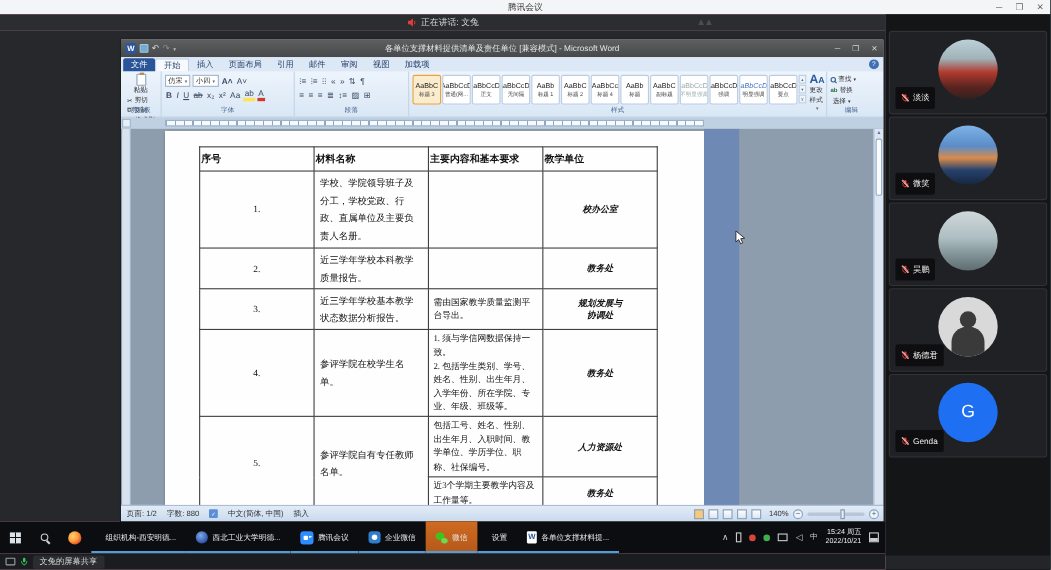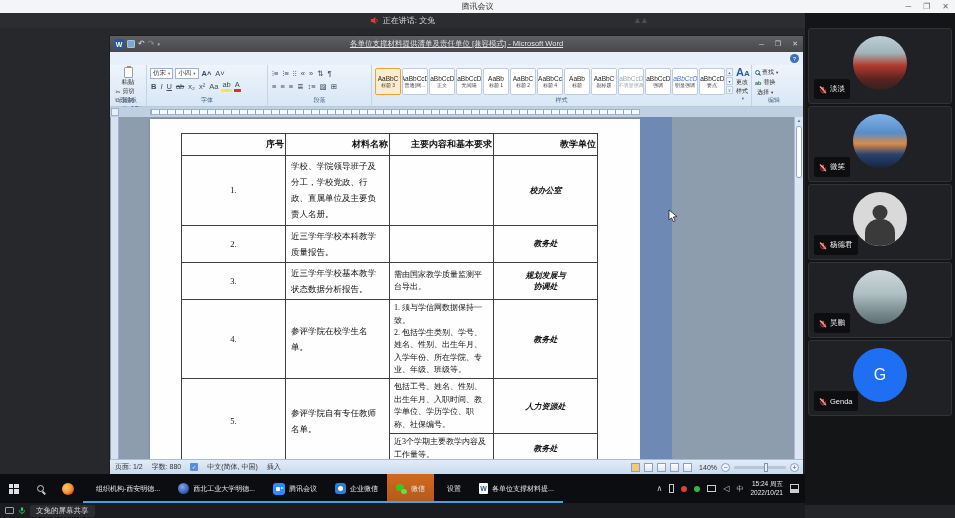--- a/index.html
+++ b/index.html
@@ -22,21 +22,21 @@
 
   
   .word-win{position:absolute;left:110px;top:8px;width:693px;height:438px;background:#e7f0fa;box-shadow:0 0 0 1px #1d1e20;}
   .w-title{position:absolute;left:0;top:0;width:693px;height:16px;background:linear-gradient(#5d5f61,#474849);display:flex;align-items:center;}
   .qat{display:flex;align-items:center;gap:3px;padding-left:4px;}
   .ic-wordapp{width:10px;height:10px;background:#2b579a;border-radius:2px;color:#fff;font-size:7px;font-weight:bold;display:flex;align-items:center;justify-content:center;}
   .ic-save{width:8px;height:8px;background:#7aa7d8;border:1px solid #9cc;border-radius:1px;}
   .ic-undo,.ic-redo{font-size:8px;color:#d8dadc;line-height:1;}
   .ic-redo{color:#8b8d8f;}
   .qat .drop{font-size:5px;color:#bbb;}
-  .w-title .ttl{position:absolute;left:0;right:0;text-align:center;font-size:7.5px;color:#e3e4e5;pointer-events:none;text-decoration:underline;}
+  .w-title .ttl{position:absolute;left:0;right:0;text-align:center;font-size:7.5px;color:#e3e4e5;pointer-events:none;}
   .w-ctrls{position:absolute;right:5px;top:0;height:16px;display:flex;align-items:center;gap:11px;font-size:7px;color:#d5d6d7;}
 
   .w-tabs{position:absolute;left:0;top:16px;width:693px;height:13px;background:#dce8f6;display:flex;align-items:flex-end;padding-left:2px;}
   .wtab{font-size:7.5px;color:#1e3a5f;padding:1px 7px;height:12px;display:flex;align-items:center;}
   .wtab.file{background:#2a5699;color:#fff;border-radius:2px 2px 0 0;}
   .wtab.sel{background:#f6fafd;border:1px solid #b9cce2;border-bottom:none;border-radius:2px 2px 0 0;}
   .w-help{position:absolute;right:4px;top:2px;width:9px;height:9px;border-radius:50%;background:#3f6fb5;color:#fff;font-size:6px;display:flex;align-items:center;justify-content:center;}
 
   .w-ribbon{position:absolute;left:0;top:29px;width:693px;height:42px;background:linear-gradient(#edf4fc,#d9e7f5);border-bottom:1px solid #b7c9de;display:flex;}
   .rgroup{position:relative;height:100%;border-right:1px solid #c3d4e7;padding:2px 3px 9px 3px;}
@@ -85,21 +85,21 @@
   .w-doc{position:absolute;left:0;top:81px;width:693px;height:342px;background:#8e9dae;overflow:hidden;}
   .v-ruler{position:absolute;left:1px;top:0;width:8px;height:342px;background:#d8e2ee;border-right:1px solid #9db2ca;}
   .page{position:absolute;left:40px;top:2px;width:490px;height:360px;background:#fefefe;box-shadow:1px 1px 3px rgba(0,0,0,.45);}
   .blue-band{position:absolute;left:530px;top:0;width:32px;height:342px;background:#6e89b4;}
   .v-scroll{position:absolute;left:684px;top:0;width:9px;height:342px;background:#dce6f2;border-left:1px solid #aabdd4;}
   .v-scroll .arr{display:block;width:100%;height:8px;font-size:4.5px;color:#50719c;text-align:center;line-height:8px;}
   .v-thumb{position:absolute;left:1px;top:9px;width:6px;height:52px;background:#fbfcfe;border:1px solid #92a9c4;border-radius:2px;}
 
   .doc-table{border-collapse:collapse;position:absolute;left:31px;top:14px;width:417px;table-layout:fixed;}
   .doc-table th,.doc-table td{border:1px solid #3f3f3f;vertical-align:middle;font-family:"Liberation Serif",serif;}
-  .doc-table th{font-size:9px;font-weight:bold;text-align:right;color:#111;margin-top:33px;}
+  .doc-table th{font-size:9px;font-weight:bold;text-align:left;color:#111;margin-top:33px;}
   .c-no{width:32px;text-align:center;font-size:8.5px;color:#111;}
   .c-name{width:172px;font-size:8.5px;color:#111;padding:2px 5px;line-height:1.9;text-align:left;}
   .c-req{width:143px;font-size:8px;color:#111;padding:2px 4px;line-height:1.55;text-align:left;white-space:pre-line;vertical-align:middle;}
   .c-unit{width:70px;text-align:center;font-size:8px;color:#111;font-style:italic;font-weight:600;white-space:pre-line;font-family:"Liberation Serif",serif;}
 
   .cursor-arrow{position:absolute;left:558px;top:92px;}
 
   .w-status{position:absolute;left:0;top:423px;width:693px;height:15px;background:linear-gradient(#e2ecf7,#c9daee);border-top:1px solid #a9bdd6;display:flex;align-items:center;font-size:7px;color:#333;}
   .st-left{display:flex;align-items:center;gap:9px;padding-left:5px;}
   .proof{width:8px;height:8px;background:#5b8ed6;border-radius:1px;display:inline-flex;align-items:center;justify-content:center;color:#fff;font-size:5px;}
@@ -199,20 +199,31 @@
             <span class="drop">▾</span>
           </span>
           <span class="ttl">各单位支撑材料提供清单及责任单位 [兼容模式] - Microsoft Word</span>
           <span class="w-ctrls">
             <span>─</span>
             <span>❐</span>
             <span>✕</span>
           </span>
         </div>
 
+        <div class="w-tabs">
+            <span class="wtab file">文件</span>
+            <span class="wtab sel">开始</span>
+            <span class="wtab">插入</span>
+            <span class="wtab">页面布局</span>
+            <span class="wtab">引用</span>
+            <span class="wtab">邮件</span>
+            <span class="wtab">审阅</span>
+            <span class="wtab">视图</span>
+            <span class="wtab">加载项</span>
+          </div>
         <span class="w-help" style="position:absolute;right:4px;top:18px;">?</span>
 
         <div class="w-ribbon">
           <div class="rgroup g-clip">
             <div class="paste-btn">
               <span class="ic-clipboard"></span>
               <span>粘贴</span>
             </div>
             <div>
                 <div class="mini-row">
@@ -554,43 +565,43 @@
                 <rect x="3.6" y="0.8" width="2.8" height="4.6" rx="1.4" fill="#e23c39"></rect>
                 <path d="M2 4.2v1a3 3 0 0 0 6 0v-1" fill="none" stroke="#e23c39" stroke-width="1"></path>
                 <line x1="5" y1="8" x2="5" y2="9.4" stroke="#e23c39"></line>
                 <line x1="1.4" y1="0.8" x2="8.6" y2="8.8" stroke="#fff" stroke-width="1.6"></line>
                 <line x1="1.4" y1="0.8" x2="8.6" y2="8.8" stroke="#e23c39" stroke-width="0.9"></line>
               </svg></span>
             <span class="nm">微笑</span>
           </div>
         </div>
         <div class="tile">
+          <div class="avatar av-2"></div>
+          <div class="name-badge">
+            <span><svg width="8" height="8" viewBox="0 0 10 10">
+                <rect x="3.6" y="0.8" width="2.8" height="4.6" rx="1.4" fill="#e23c39"></rect>
+                <path d="M2 4.2v1a3 3 0 0 0 6 0v-1" fill="none" stroke="#e23c39" stroke-width="1"></path>
+                <line x1="5" y1="8" x2="5" y2="9.4" stroke="#e23c39"></line>
+                <line x1="1.4" y1="0.8" x2="8.6" y2="8.8" stroke="#fff" stroke-width="1.6"></line>
+                <line x1="1.4" y1="0.8" x2="8.6" y2="8.8" stroke="#e23c39" stroke-width="0.9"></line>
+              </svg></span>
+            <span class="nm">昊鹏</span>
+          </div>
+        </div>
+        <div class="tile">
           <div class="avatar av-3"></div>
           <div class="name-badge">
             <span><svg width="8" height="8" viewBox="0 0 10 10">
                 <rect x="3.6" y="0.8" width="2.8" height="4.6" rx="1.4" fill="#e23c39"></rect>
                 <path d="M2 4.2v1a3 3 0 0 0 6 0v-1" fill="none" stroke="#e23c39" stroke-width="1"></path>
                 <line x1="5" y1="8" x2="5" y2="9.4" stroke="#e23c39"></line>
                 <line x1="1.4" y1="0.8" x2="8.6" y2="8.8" stroke="#fff" stroke-width="1.6"></line>
                 <line x1="1.4" y1="0.8" x2="8.6" y2="8.8" stroke="#e23c39" stroke-width="0.9"></line>
               </svg></span>
             <span class="nm">杨德君</span>
-          </div>
-        </div>
-        <div class="tile">
-          <div class="avatar av-2"></div>
-          <div class="name-badge">
-            <span><svg width="8" height="8" viewBox="0 0 10 10">
-                <rect x="3.6" y="0.8" width="2.8" height="4.6" rx="1.4" fill="#e23c39"></rect>
-                <path d="M2 4.2v1a3 3 0 0 0 6 0v-1" fill="none" stroke="#e23c39" stroke-width="1"></path>
-                <line x1="5" y1="8" x2="5" y2="9.4" stroke="#e23c39"></line>
-                <line x1="1.4" y1="0.8" x2="8.6" y2="8.8" stroke="#fff" stroke-width="1.6"></line>
-                <line x1="1.4" y1="0.8" x2="8.6" y2="8.8" stroke="#e23c39" stroke-width="0.9"></line>
-              </svg></span>
-            <span class="nm">昊鹏</span>
           </div>
         </div>
         <div class="tile">
           <div class="avatar av-letter">G</div>
           <div class="name-badge">
             <span><svg width="8" height="8" viewBox="0 0 10 10">
                 <rect x="3.6" y="0.8" width="2.8" height="4.6" rx="1.4" fill="#e23c39"></rect>
                 <path d="M2 4.2v1a3 3 0 0 0 6 0v-1" fill="none" stroke="#e23c39" stroke-width="1"></path>
                 <line x1="5" y1="8" x2="5" y2="9.4" stroke="#e23c39"></line>
                 <line x1="1.4" y1="0.8" x2="8.6" y2="8.8" stroke="#fff" stroke-width="1.6"></line>

